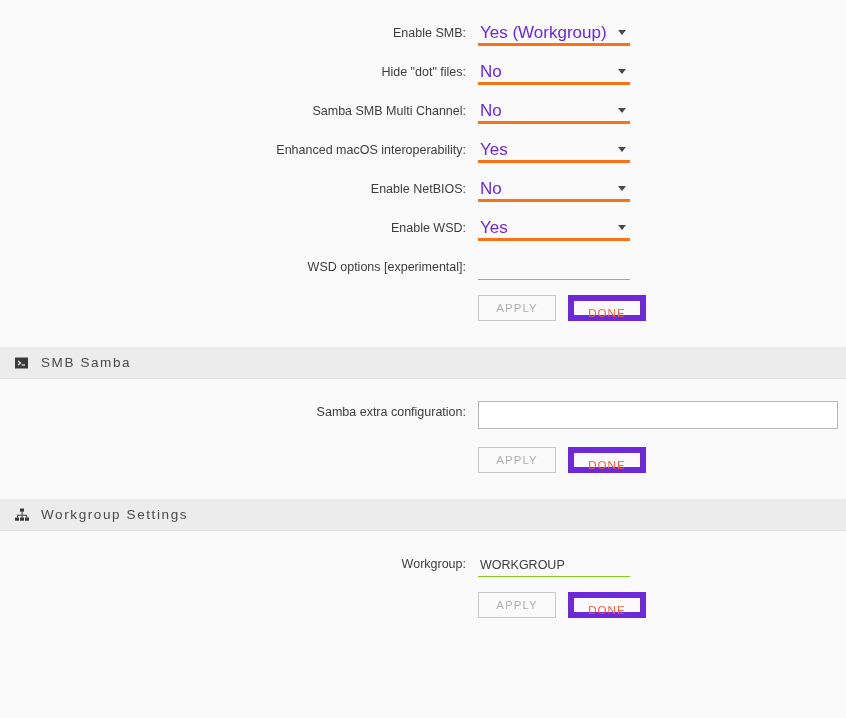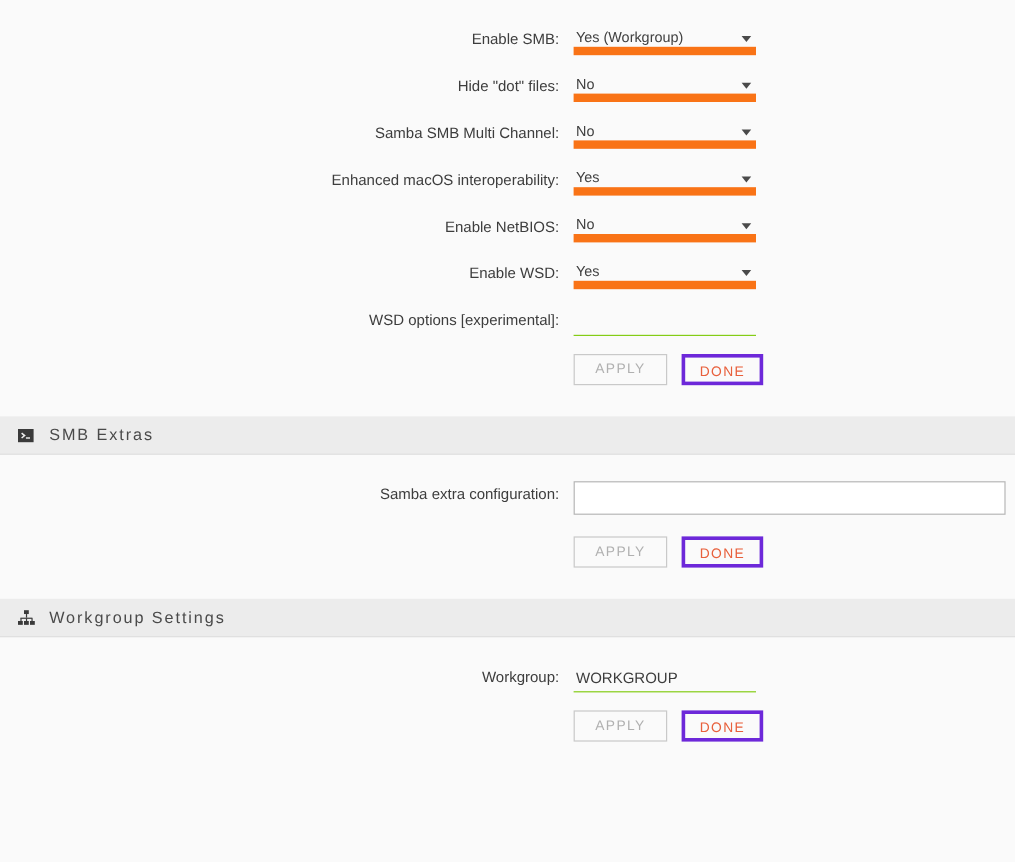--- a/index.html
+++ b/index.html
@@ -70,25 +70,25 @@
   .field-wrap {
     position: relative;
   }
 
   
   .sel {
     width: 152px;
     height: 24px;
     box-sizing: border-box;
     border: none;
-    border-bottom: 7px solid #f97316;
+    border-bottom: 3px solid #f97316;
     background: transparent;
     font-family: "Liberation Sans", sans-serif;
-    font-size: 12px;
-    color: #404040;
+    font-size: 17px;
+    color: #6d28d9;
     padding: 0 18px 0 2px;
     -webkit-appearance: none;
     -moz-appearance: none;
     appearance: none;
     outline: none;
     border-radius: 0;
   }
   .sel-caret {
     position: absolute;
     right: 4px;
@@ -158,22 +158,22 @@
     cursor: pointer;
     padding: 0;
   }
   .btn-apply {
     width: 78px;
     border: 1px solid #c9c9c9;
     color: #b0b0b0;
     margin-right: 12px;
   }
   .btn-done {
-    width: 68px;
-    border: 3px solid #6d28d9;
+    width: 78px;
+    border: 6px solid #6d28d9;
     color: #e8603c;
   }
   .gap-sm { height: 14px; }
 </style>
 </head>
 <body>
 
 <div class="page">
 
   <div class="section">
@@ -257,21 +257,21 @@
     </div>
   </div>
 
   <div class="section">
     <div class="section-header">
       <svg class="hdr-icon" viewBox="0 0 16 16">
         <rect x="1" y="2.5" width="13" height="11" fill="#3a3a3a"></rect>
         <polyline points="4,6 6.5,8 4,10" fill="none" stroke="#ececec" stroke-width="1.3"></polyline>
         <rect x="7.6" y="9.4" width="3.4" height="1.2" fill="#ececec"></rect>
       </svg>
-      <span class="hdr-title">SMB Extras</span>
+      <span class="hdr-title">SMB Samba</span>
     </div>
 
     <div class="section-body">
       <div class="form-row">
         <div class="form-label">Samba extra configuration:</div>
         <div class="field-wrap">
           <textarea class="boxfield" style=""></textarea>
         </div>
       </div>
 

